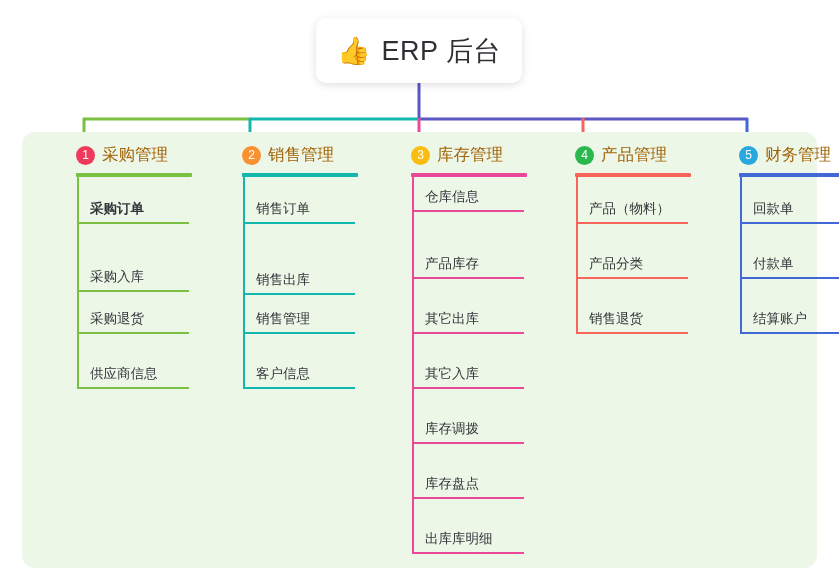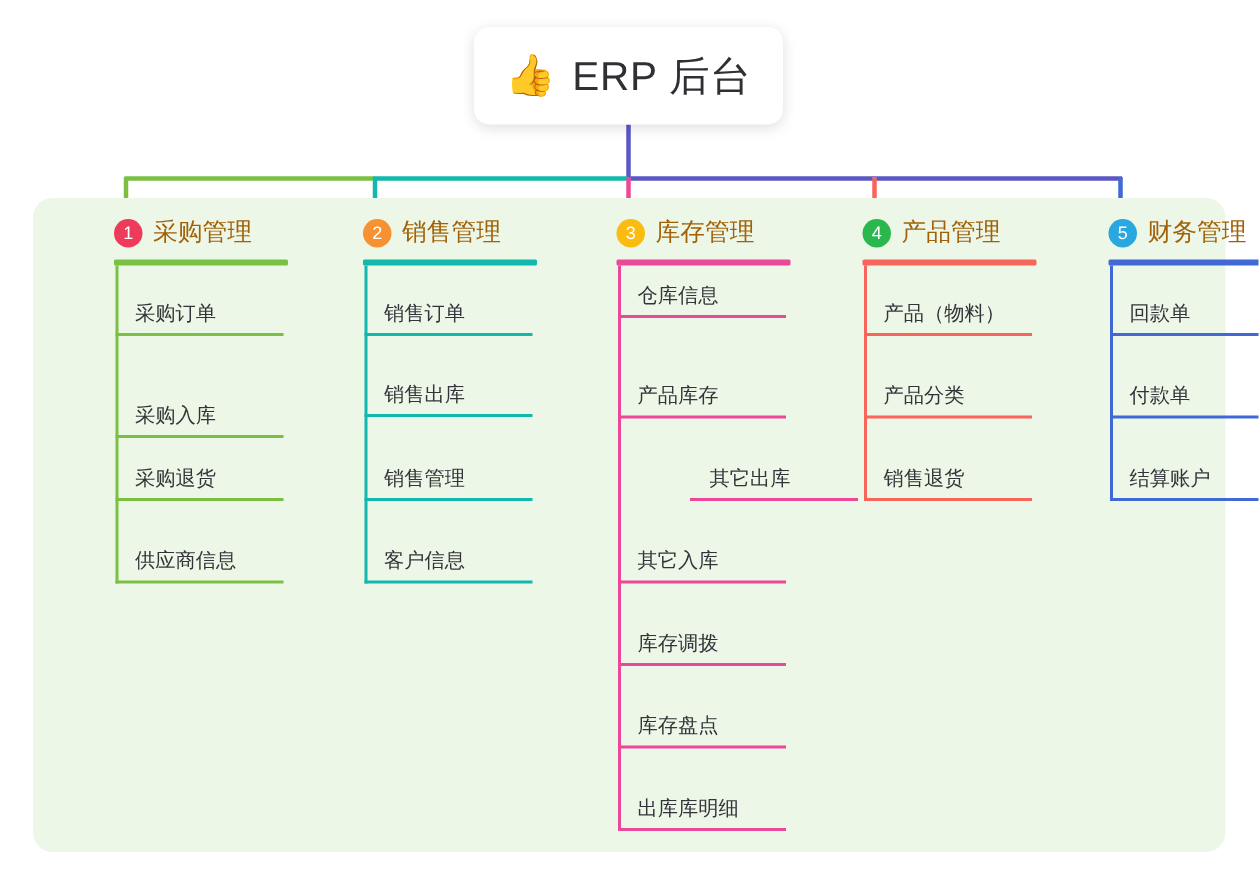--- a/index.html
+++ b/index.html
@@ -163,21 +163,21 @@
 
   <div class="panel">
     <div id="columns-host">
         <div class="column" style="left: 40px;">
           <div class="col-head">
             <span class="badge" style="background: rgb(238, 58, 91);">1</span>
             <span class="col-title">采购管理</span>
           </div>
           <div class="head-rule" style="background: rgb(122, 193, 67);"></div>
           <div class="trunk" style="background: rgb(122, 193, 67); height: 212px;"></div>
-          <div class="item" style="top: 68px;">
+          <div class="item" style="top: 68px; font-weight: bold;">
             <span class="item-label">采购订单</span>
             <div class="item-rule" style="background: rgb(122, 193, 67);"></div>
           </div>
           <div class="item" style="top: 136px;">
             <span class="item-label">采购入库</span>
             <div class="item-rule" style="background: rgb(122, 193, 67);"></div>
           </div>
           <div class="item" style="top: 178px;">
             <span class="item-label">采购退货</span>
             <div class="item-rule" style="background: rgb(122, 193, 67);"></div>
@@ -191,21 +191,21 @@
           <div class="col-head">
             <span class="badge" style="background: rgb(247, 145, 49);">2</span>
             <span class="col-title">销售管理</span>
           </div>
           <div class="head-rule" style="background: rgb(18, 184, 173);"></div>
           <div class="trunk" style="background: rgb(18, 184, 173); height: 212px;"></div>
           <div class="item" style="top: 68px;">
             <span class="item-label">销售订单</span>
             <div class="item-rule" style="background: rgb(18, 184, 173);"></div>
           </div>
-          <div class="item" style="top: 122px; text-decoration: underline;">
+          <div class="item" style="top: 139px; text-decoration: underline;">
             <span class="item-label">销售出库</span>
             <div class="item-rule" style="background: rgb(18, 184, 173);"></div>
           </div>
           <div class="item" style="top: 178px;">
             <span class="item-label">销售管理</span>
             <div class="item-rule" style="background: rgb(18, 184, 173);"></div>
           </div>
           <div class="item" style="top: 233px;">
             <span class="item-label">客户信息</span>
             <div class="item-rule" style="background: rgb(18, 184, 173);"></div>
@@ -219,21 +219,21 @@
           <div class="head-rule" style="background: rgb(236, 72, 153);"></div>
           <div class="trunk" style="background: rgb(236, 72, 153); height: 377px;"></div>
           <div class="item" style="top: 56px; padding-left: 16px;">
             <span class="item-label">仓库信息</span>
             <div class="item-rule" style="background: rgb(236, 72, 153);"></div>
           </div>
           <div class="item" style="top: 123px;">
             <span class="item-label">产品库存</span>
             <div class="item-rule" style="background: rgb(236, 72, 153);"></div>
           </div>
-          <div class="item" style="top: 178px; margin-left: 48px;">
+          <div class="item" style="top: 178px;">
             <span class="item-label">其它出库</span>
             <div class="item-rule" style="background: rgb(236, 72, 153);"></div>
           </div>
           <div class="item" style="top: 233px; padding-left: 32px;">
             <span class="item-label">其它入库</span>
             <div class="item-rule" style="background: rgb(236, 72, 153);"></div>
           </div>
           <div class="item" style="top: 288px;">
             <span class="item-label">库存调拨</span>
             <div class="item-rule" style="background: rgb(236, 72, 153);"></div>

